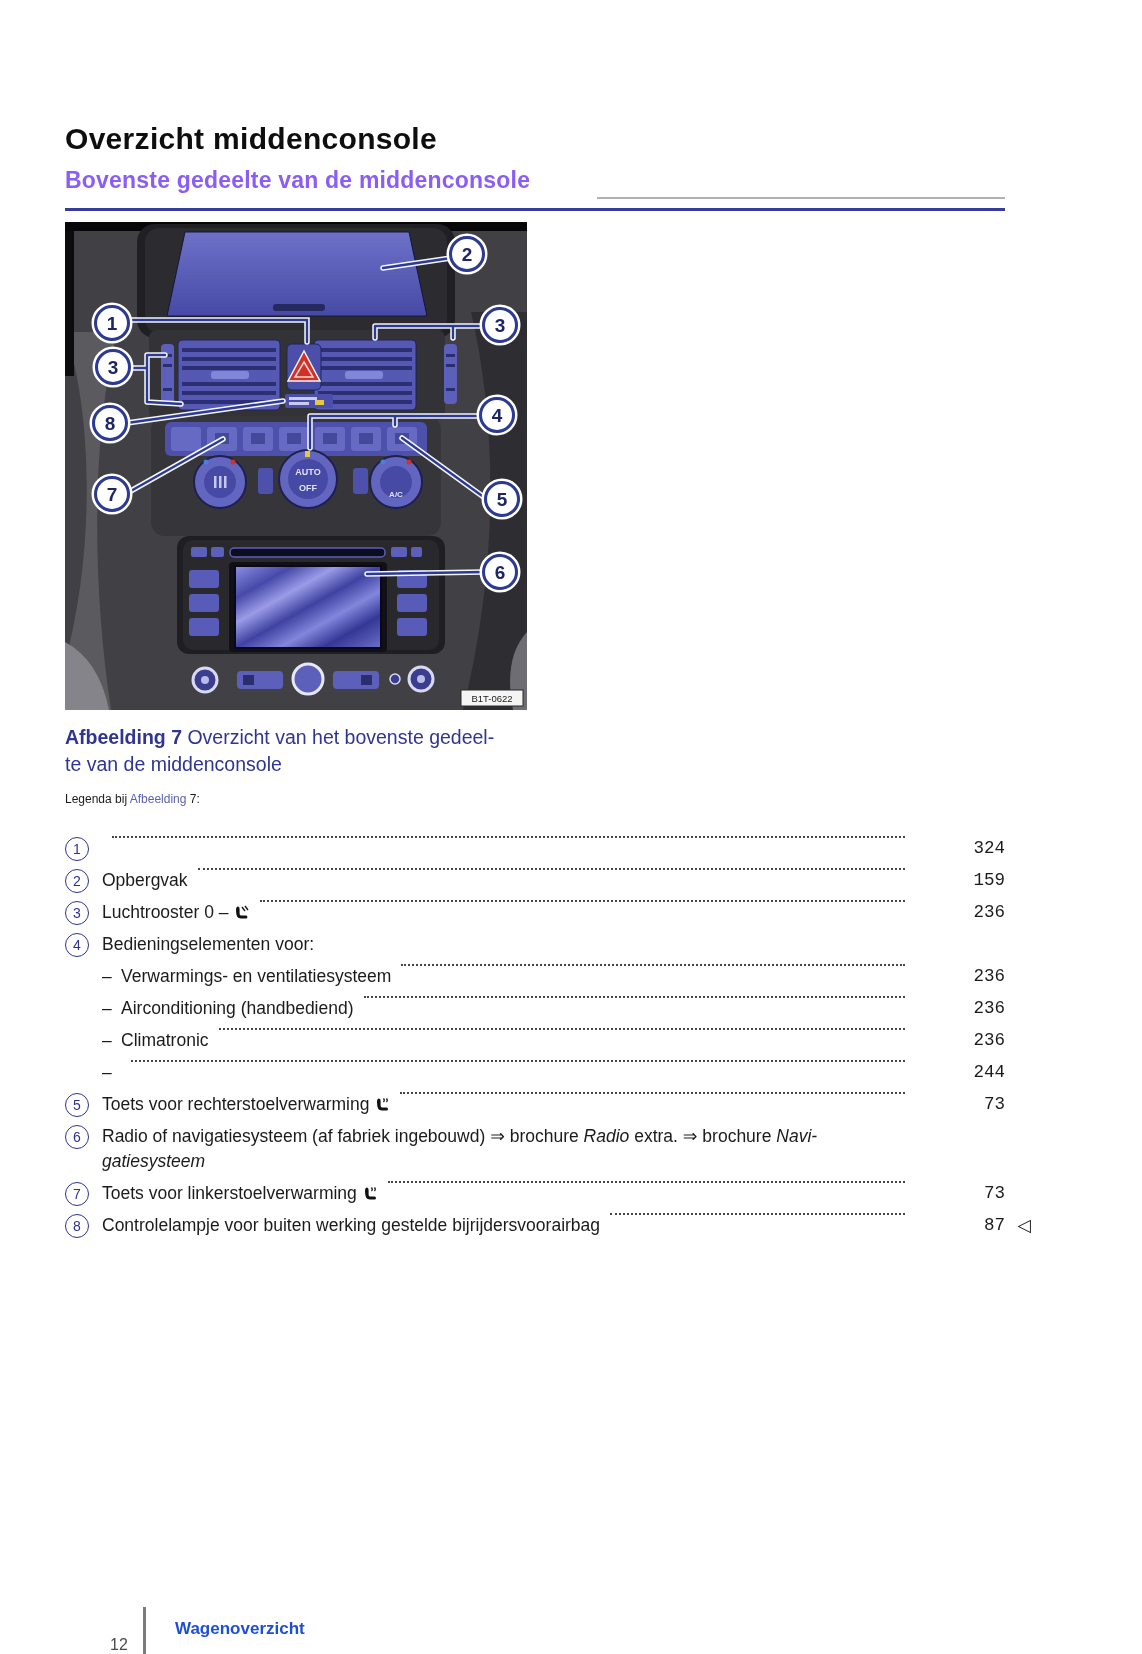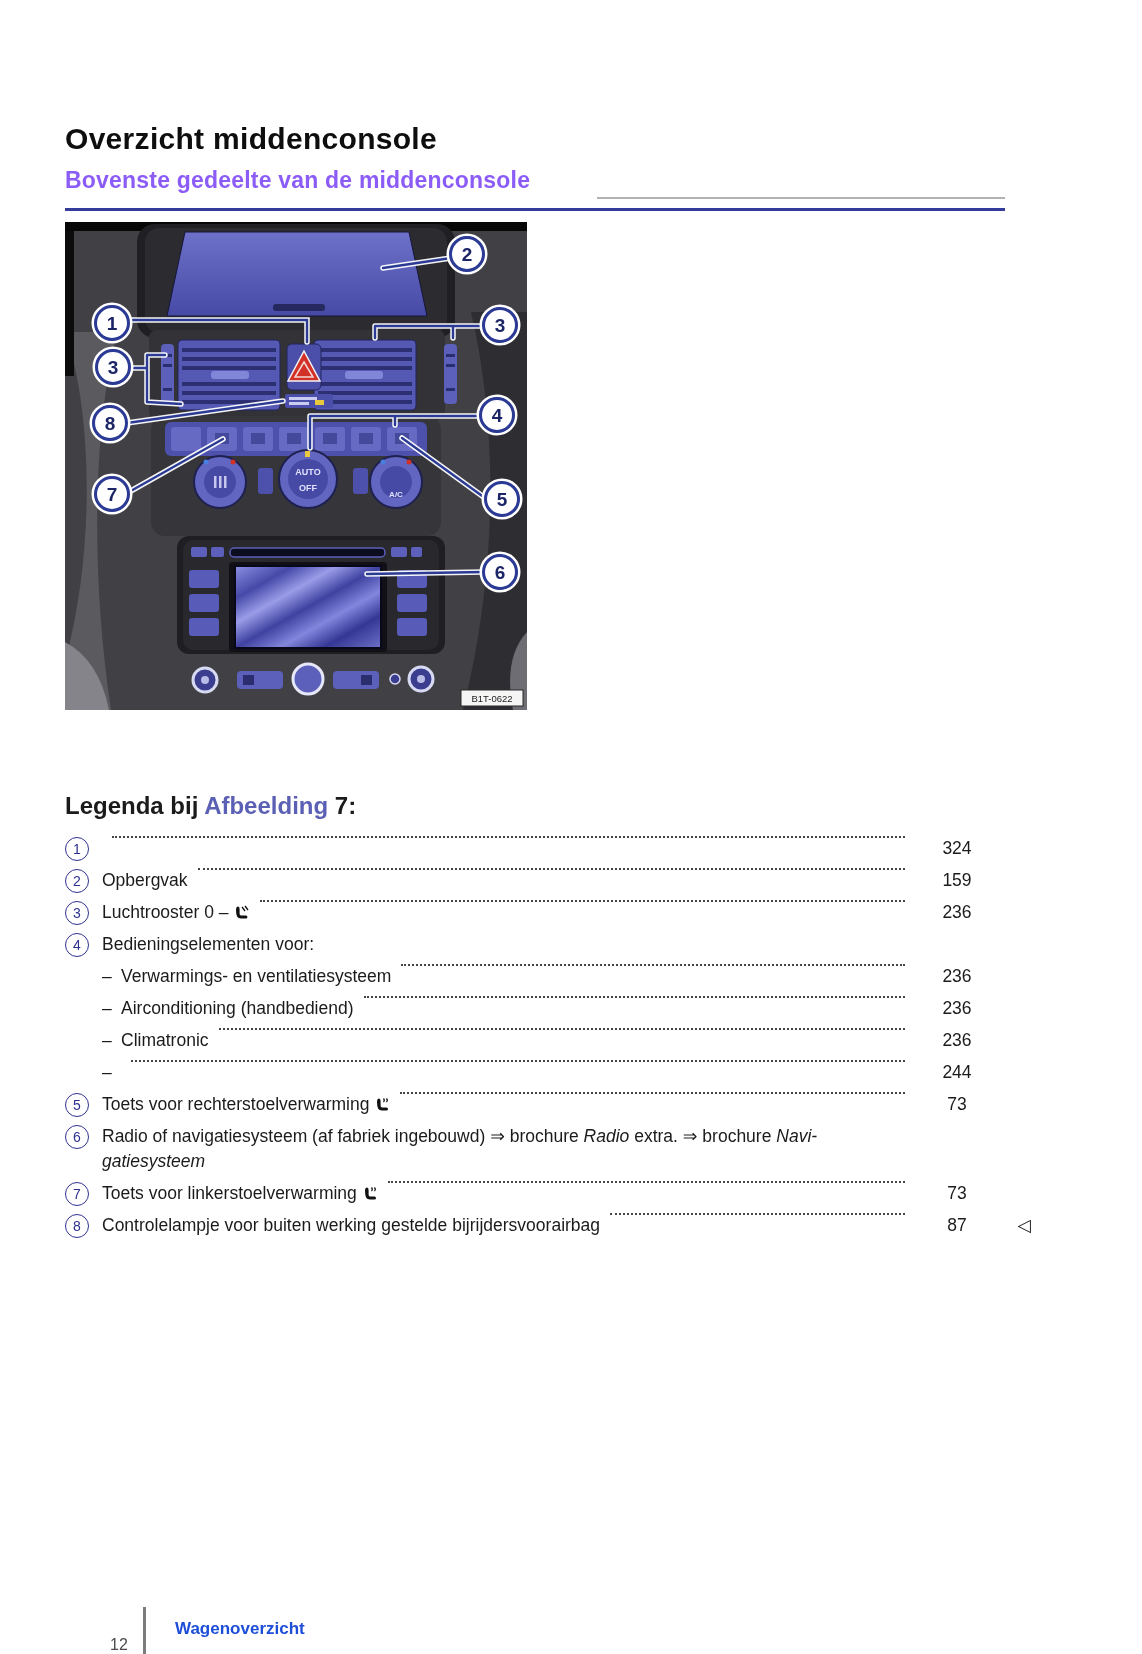--- a/index.html
+++ b/index.html
@@ -11,31 +11,31 @@
   .heading{left:65px;top:167px;font-size:23px;font-weight:bold;color:#8b5cf6;letter-spacing:.2px;}
   .heading-grayline{left:597px;top:197px;width:408px;height:2px;background:#b2b2b4;}
   .heading-rule{left:65px;top:208px;width:940px;height:3px;background:#353c9c;}
 
   .figure-wrap{left:65px;top:222px;width:462px;height:488px;}
   .figure-wrap svg{display:block;}
 
   .caption{left:65px;top:724px;width:490px;font-size:19.5px;line-height:27px;color:#2f3590;}
   .caption b{font-weight:bold;}
 
-  .legenda{left:65px;top:792px;font-size:24px;color:#1b1b1b;font-weight:bold;}
+  .legenda{left:65px;top:792px;font-size:12px;color:#1b1b1b;}
   .legenda .xref{color:#5b60b4;}
 
   .legend{left:65px;top:836px;width:940px;font-size:17.5px;color:#1b1b1b;}
   .lrow{display:flex;align-items:flex-start;line-height:25px;margin-bottom:7px;position:relative;}
   .lnum{flex:none;width:22px;height:22px;border:1.6px solid #2e3192;border-radius:50%;
         color:#2e3192;font-size:14px;line-height:22px;text-align:center;margin:1px 13px 0 0;}
   .ltext{flex:none;max-width:800px;}
   .ltext i{font-style:italic;}
   .leader{flex:1 1 auto;border-bottom:2.5px dotted #454545;margin:0 4px 6px 10px;min-width:30px;}
-  .lpage{flex:none;width:96px;text-align:center;}
+  .lpage{flex:none;width:96px;text-align:right;font-family:Liberation Mono, monospace;}
   .sub{padding-left:37px;}
   .sub .dash{flex:none;width:19px;}
   .endmark{position:absolute;right:-26px;top:0;color:#1b1b1b;}
   .inline-icon{display:inline-block;vertical-align:-2px;margin-left:6px;}
   .warn-glyph{font-size:16px;margin-left:6px;}
 
   .footer-num{left:110px;top:1620px;font-size:16px;color:#4c4c4e;margin-top:16px;}
   .footer-bar{left:143px;top:1607px;width:3px;height:47px;background:#7c7c7e;}
   .footer-label{left:175px;top:1619px;font-size:17px;font-weight:bold;color:#1d4ed8;}
 </style>
@@ -273,20 +273,24 @@
           </g>
         <g>
             <circle cx="435" cy="350" r="19" fill="none" stroke="#fff" stroke-width="3"></circle>
             <circle cx="435" cy="350" r="16.5" fill="#fff" stroke="#2b3a94" stroke-width="3"></circle>
             <text x="435" y="357">6</text>
           </g>
       </g>
     </svg>
   </div>
 
+  <div class="abs caption">
+    <b>Afbeelding 7</b><span> Overzicht van het bovenste gedeel-</span><br>
+    <span>te van de middenconsole</span>
+  </div>
 
   <div class="abs legenda">
     <span>Legenda bij </span><span class="xref">Afbeelding</span><span> 7:</span>
   </div>
 
   <div class="abs legend">
 
     <div class="lrow">
       <span class="lnum">1</span>
       <span class="leader"></span>

